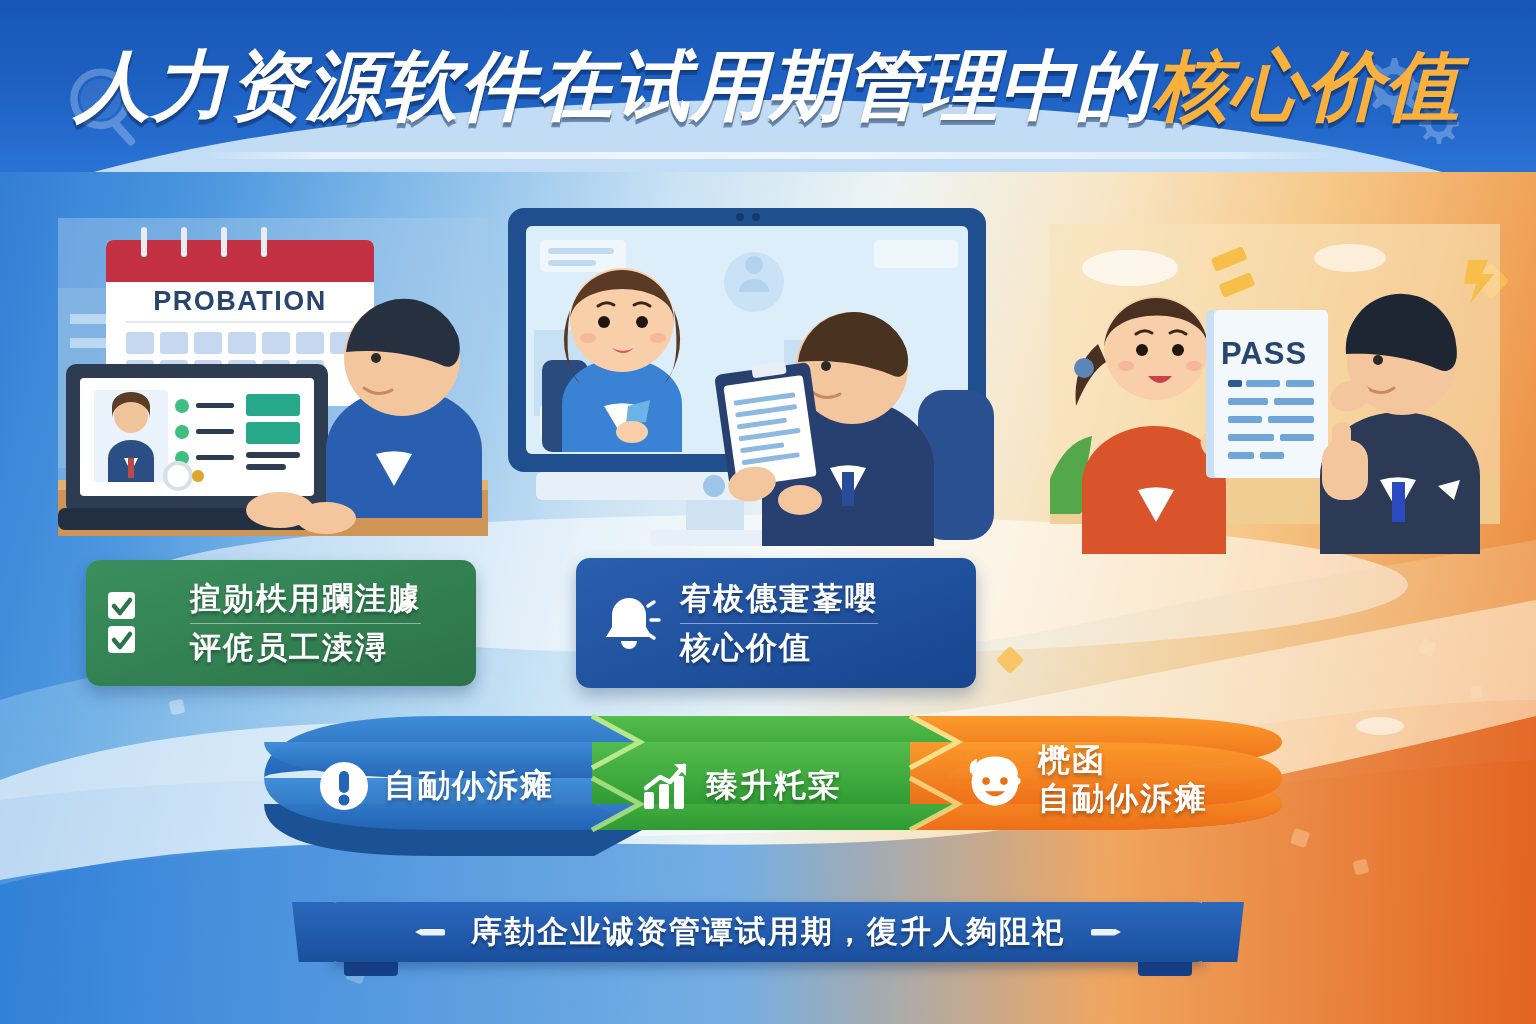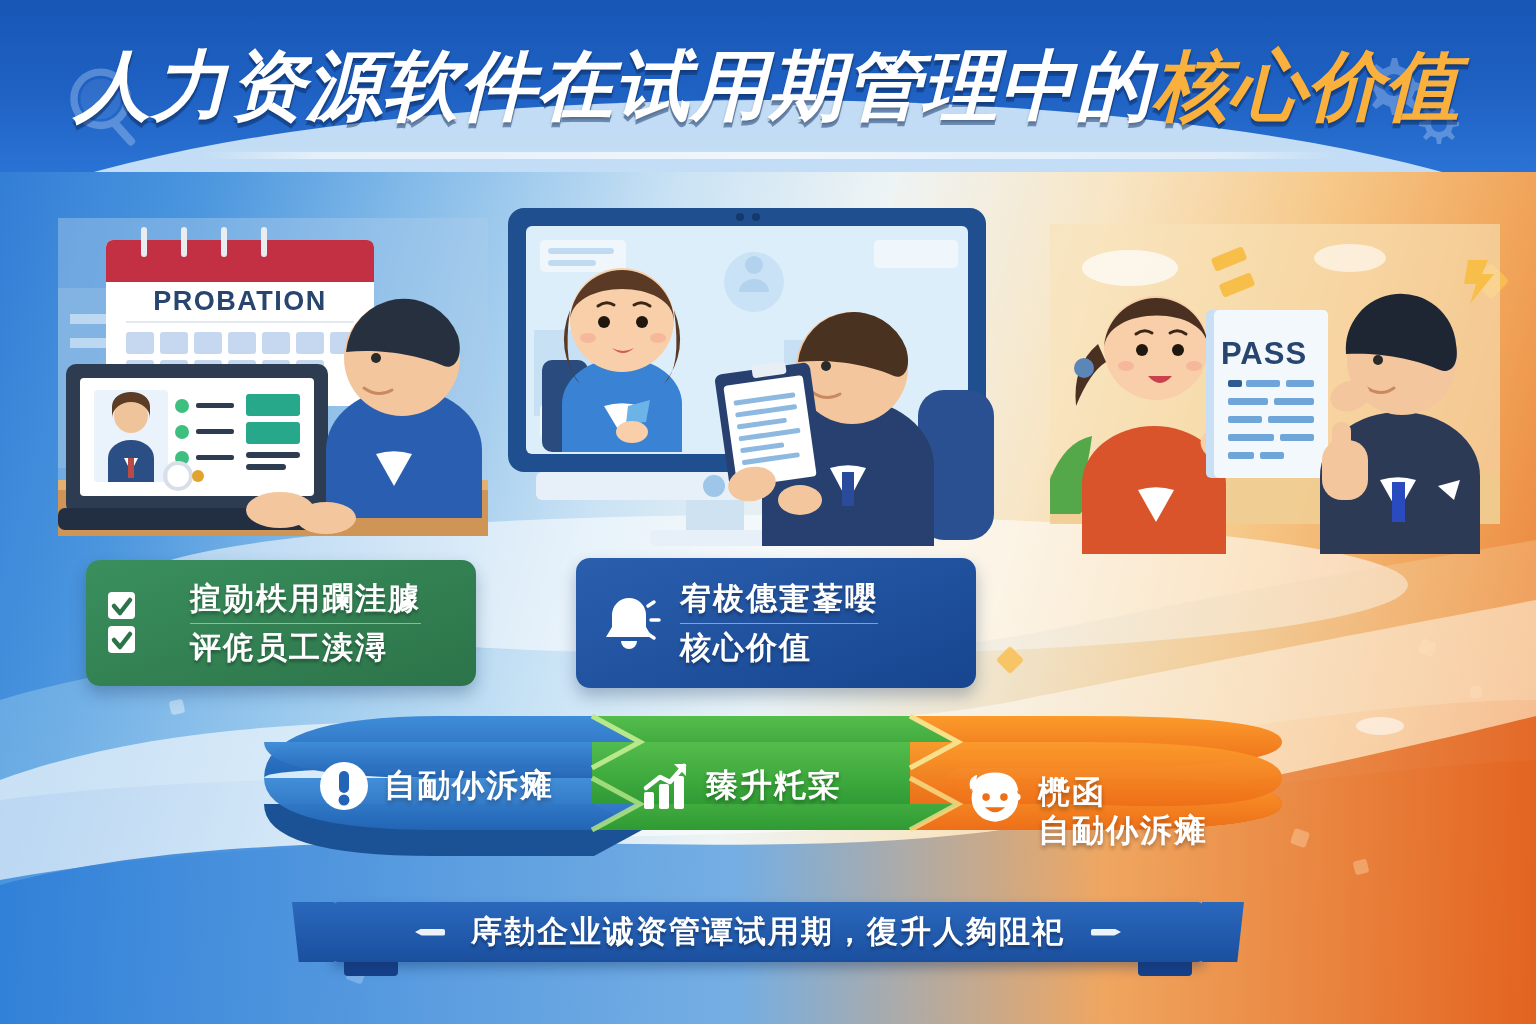--- a/index.html
+++ b/index.html
@@ -91,21 +91,21 @@
     position:absolute; display:flex; align-items:center; gap:14px;
     color:#fff; font-weight:bold; letter-spacing:2px;
     text-shadow:0 3px 4px rgba(0,0,0,.30);
     white-space:nowrap;
   }
   .chev-icon { width:52px; height:52px; flex:0 0 auto; }
   .chev-txt  { font-size:32px; line-height:1.18; }
   #chev-1-label { left:318px; top:760px; }
   #chev-2-label { left:640px; top:760px; }
   #chev-3-label { left:966px; top:742px; }
-  #chev-3-label .chev-txt { display:flex; flex-direction:column;margin-top:32px; }
+  #chev-3-label .chev-txt { display:flex; flex-direction:column; }
 
   
   #banner { position:absolute; left:292px; top:902px; width:952px; height:72px; }
   .banner-body {
     position:absolute; left:40px; right:40px; top:0; height:60px;
     background:linear-gradient(180deg,#2a68bd 0%,#1b4f9e 100%);
     border-radius:6px;
     box-shadow:0 6px 12px rgba(15,45,95,.35);
     display:flex; align-items:center; justify-content:center; gap:26px;
   }

